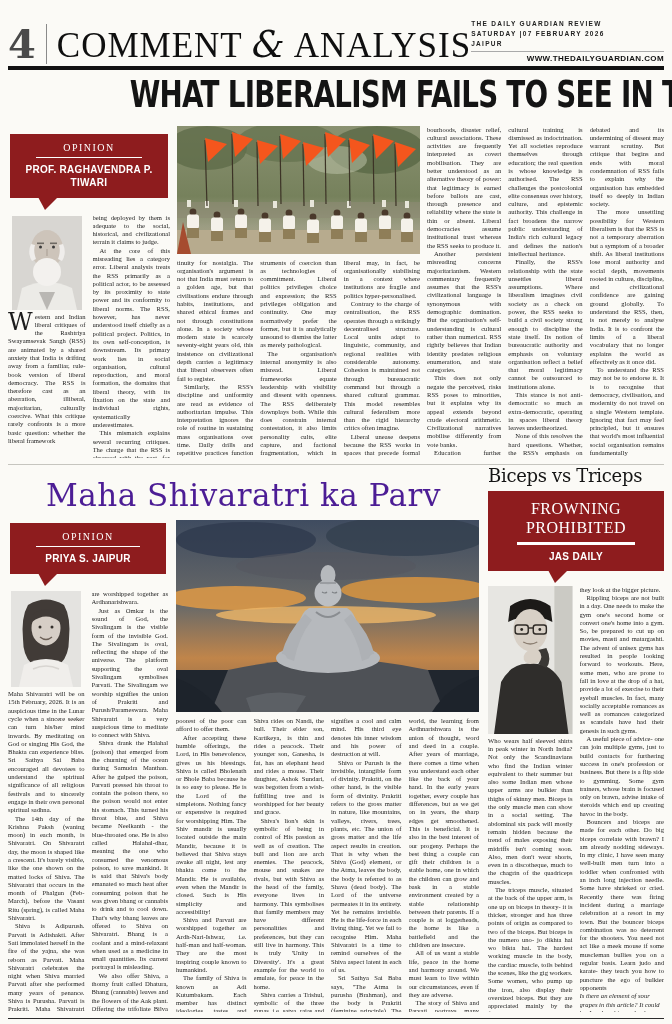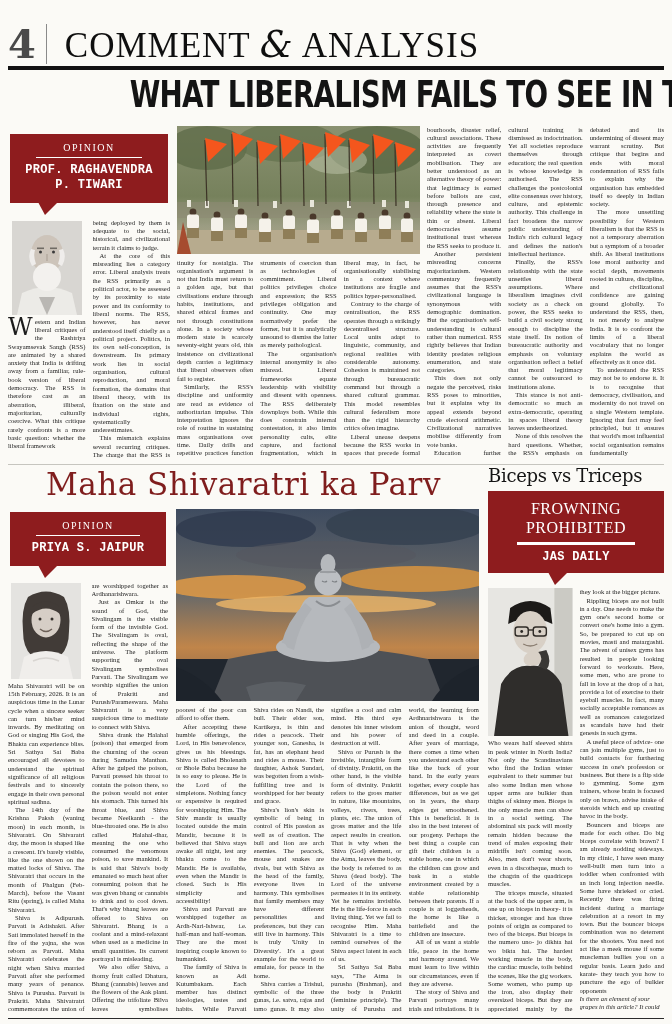--- a/index.html
+++ b/index.html
@@ -3,21 +3,21 @@
 <meta charset="utf-8">
 <style>
   html,body{margin:0;padding:0;background:#888;}
   .page{width:672px;height:1024px;background:#fbfaf6;box-sizing:border-box;
     padding:4px 8px;position:relative;font-family:"Liberation Serif",serif;color:#1c1c1c;overflow:hidden;}
   
   .masthead{display:flex;justify-content:space-between;align-items:flex-end;height:56px;padding-top:4px;}
   .mast-left{display:flex;align-items:center;gap:10px;}
   .page-num{font-family:"DejaVu Serif",serif;font-size:40px;font-weight:700;color:#4a4a4a;line-height:0.9;}
   .vr{width:1px;height:40px;background:#8a8a8a;}
-  .section-title{font-family:"Liberation Serif",serif;font-size:35px;letter-spacing:1px;color:#0f0f0f;line-height:1;white-space:nowrap;margin-left:8px;}
+  .section-title{font-family:"Liberation Serif",serif;font-size:35px;letter-spacing:1px;color:#0f0f0f;line-height:1;white-space:nowrap;}
   .amp{font-style:italic;font-family:"DejaVu Serif",serif;font-size:37px;}
   .mast-right{width:312px;padding-bottom:1px;}
   .pub-lines{border-bottom:1px solid #aaa;padding-bottom:2px;}
   .pub-lines p{margin:0;font-family:"Liberation Sans",sans-serif;font-weight:700;font-size:6.5px;
     letter-spacing:1.3px;color:#222;line-height:1.55;}
   .website{font-family:"Liberation Sans",sans-serif;font-weight:700;font-size:8px;text-align:right;
     letter-spacing:0.4px;margin-top:2px;color:#111;}
   .rule-thick{height:3.5px;background:#121212;margin-top:2px;}
   
   .lead-headline-wrap{text-align:center;height:44px;margin-top:5px;}
@@ -28,38 +28,38 @@
   .col p{margin:0;}
   .col p + p{text-indent:7px;}
   .zone-cols{display:flex;gap:7px;flex:1;min-height:0;}
   .signoff{font-style:italic;text-align:left;}
   
   .red-box{background:#8e1c1e;color:#fff;text-align:center;position:relative;padding:8px 6px 9px;}
   .red-box::after{content:"";position:absolute;bottom:-12px;left:28px;width:0;height:0;
     border-left:7px solid transparent;border-right:13px solid transparent;border-top:13px solid #8e1c1e;}
   .kicker{font-family:"Liberation Serif",serif;font-size:10px;letter-spacing:1.5px;}
   .box-rule{width:72%;height:1px;background:#fff;margin:4px auto 5px;}
-  .box-author{font-family:Liberation Mono, monospace;font-weight:700;font-size:12px;letter-spacing:0.3px;line-height:1.3;}
+  .box-author{font-family:Liberation Sans, sans-serif;font-weight:700;font-size:10px;letter-spacing:0.3px;line-height:1.3;}
   
   .lead-cols{display:flex;gap:7px;height:332px;overflow:hidden;margin-top:7px;}
   .zoneA{width:162px;flex:none;display:flex;flex-direction:column;}
   .opinion-box{margin:8px 2px 16px;}
   .zoneB{width:243px;flex:none;display:flex;flex-direction:column;}
   .zoneC{flex:1;display:flex;gap:7px;min-width:0;}
   .photo{overflow:hidden;flex:none;}
   .photo svg{display:block;}
   .tiwari-photo{width:70px;height:94px;margin:2px auto 3px;}
   .rss-photo{width:100%;height:128px;margin-bottom:5px;}
   .dropcap{float:left;font-family:"DejaVu Serif",serif;font-size:24px;line-height:19px;padding-right:2px;}
   .rule-hair{height:1px;background:#c6c5bf;margin:6px 0 2px;}
   
   .bottom{display:flex;gap:9px;height:545px;overflow:hidden;}
   .shiv-zone{width:471px;flex:none;display:flex;flex-direction:column;}
   .shiv-headline{font-family:"DejaVu Serif",serif;font-size:31px;font-weight:400;text-align:center;
-    margin:1px 0 9px;line-height:1.05;letter-spacing:0.5px;color:#7f1d1d;}
+    margin:12px 0 9px;line-height:1.05;letter-spacing:0.5px;color:#4c1d95;}
   .shiv-body{display:flex;gap:8px;flex:1;min-height:0;}
   .shiv-left{width:160px;flex:none;display:flex;flex-direction:column;}
   .opinion-box2{margin:3px 2px 16px;}
   .priya-photo{width:70px;height:96px;margin:1px auto 3px;}
   .shiv-right{flex:1;display:flex;flex-direction:column;min-width:0;}
   .shiva-photo{width:100%;height:192px;margin-bottom:5px;}
   .biceps-zone{flex:1;display:flex;flex-direction:column;min-width:0;}
   .biceps-headline{font-family:"DejaVu Serif",serif;font-size:18px;font-weight:400;
     margin:0 0 6px;line-height:1.05;letter-spacing:-0.3px;color:#141414;}
   .frowning-box{margin:0 0 15px;padding:9px 6px 8px;}
@@ -74,20 +74,28 @@
 </head>
 <body>
 
 <div class="page">
 
   <div class="masthead">
     <div class="mast-left">
       <div class="page-num">4</div>
       <div class="vr"></div>
       <div class="section-title"><span>COMMENT</span> <span class="amp">&amp;</span> <span>ANALYSIS</span></div>
+    </div>
+    <div class="mast-right">
+      <div class="pub-lines">
+          <p>THE DAILY GUARDIAN REVIEW</p>
+          <p>SATURDAY |07 FEBRUARY 2026</p>
+          <p>JAIPUR</p>
+        </div>
+      <div class="website">WWW.THEDAILYGUARDIAN.COM</div>
     </div>
   </div>
   <div class="rule-thick"></div>
 
   <div class="lead-headline-wrap">
     <span class="lead-headline">WHAT LIBERALISM FAILS TO SEE IN THE RSS</span>
   </div>
 
   <section class="lead-cols">
     <div class="zoneA">

